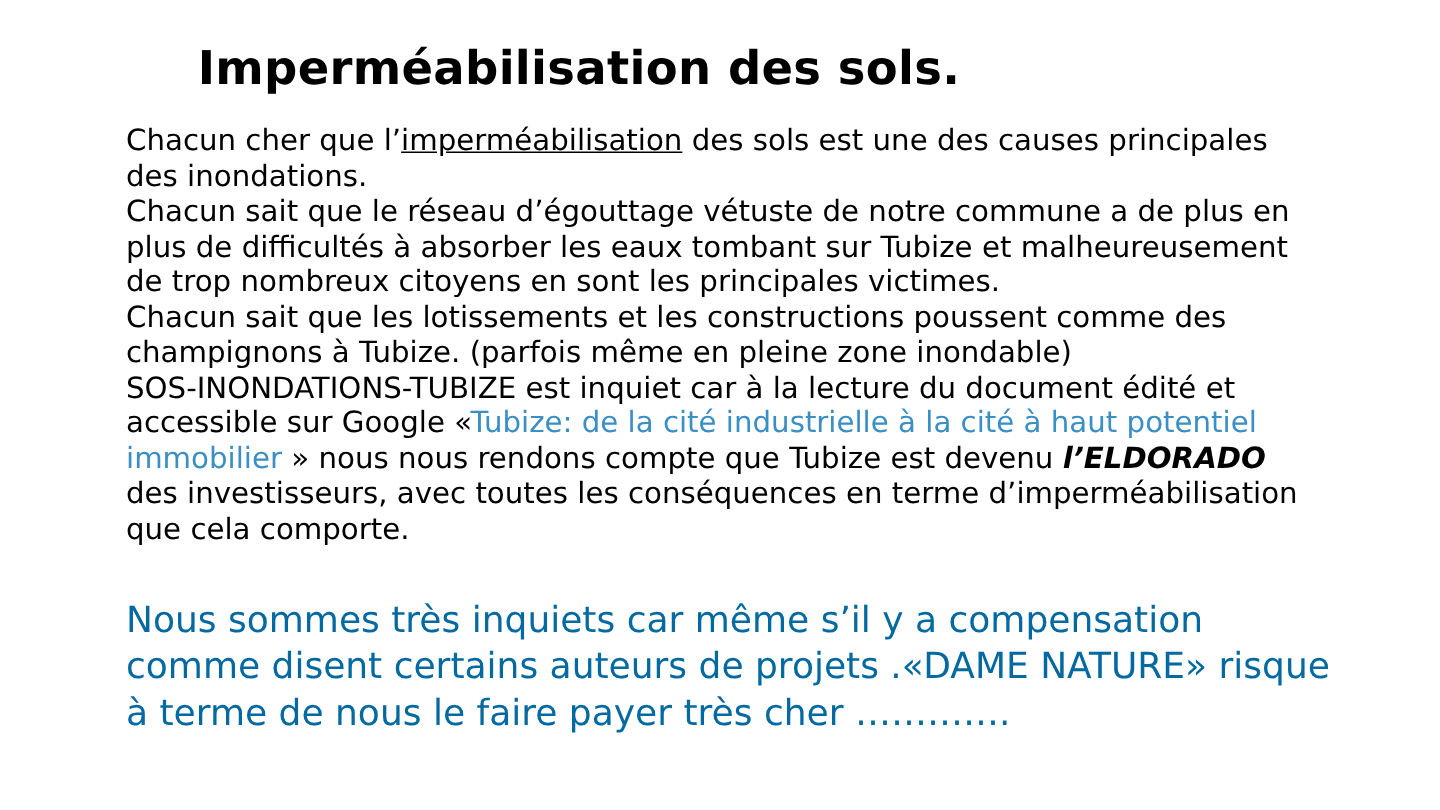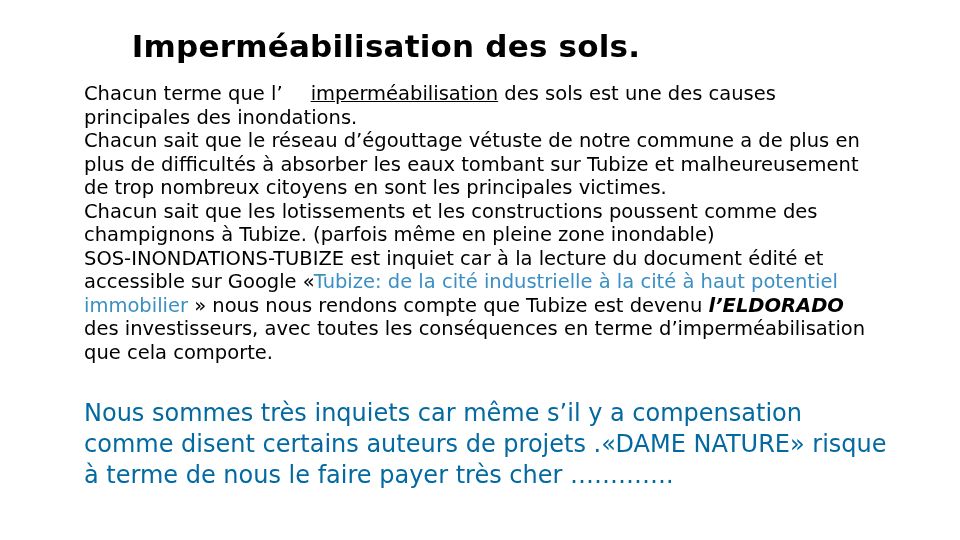--- a/index.html
+++ b/index.html
@@ -42,21 +42,20 @@
     line-height: 23.5px;
     color: #000000;
     margin: 0;
     text-align: left;
   }
   .para + .para {
     margin-top: 0px;
   }
   .underline {
     text-decoration: underline;
-    margin-left: 28px;
   }
   .link {
     color: #3a8fc4;
   }
   .bold {
     font-weight: bold;
     font-style: italic;
   }
   .closing {
     position: absolute;
@@ -69,21 +68,21 @@
   }
 </style>
 </head>
 <body>
 
 <div class="slide">
 
   <div class="slide-title">Imperméabilisation des sols.</div>
 
   <div class="body-block">
-    <p class="para"><span>Chacun terme que l’</span><span class="underline">imperméabilisation</span><span> des sols est une des causes principales des inondations.</span></p>
+    <p class="para"><span>Chacun cher que l’</span><span class="underline">imperméabilisation</span><span> des sols est une des causes principales des inondations.</span></p>
     <p class="para"><span>Chacun sait que le réseau d’égouttage vétuste de notre commune a de plus en plus de difficultés à absorber les eaux tombant sur Tubize et malheureusement de trop nombreux citoyens en sont les principales victimes.</span></p>
     <p class="para"><span>Chacun sait que les lotissements et les constructions poussent comme des champignons à Tubize. (parfois même en pleine zone inondable)</span></p>
     <p class="para"><span>SOS-INONDATIONS-TUBIZE est inquiet car à la lecture du document édité et accessible sur Google «</span><span class="link">Tubize: de la cité industrielle à la cité à haut potentiel immobilier</span><span> » nous nous rendons compte que Tubize est devenu </span><span class="bold">l’ELDORADO</span><span> des investisseurs, avec toutes les conséquences en terme d’imperméabilisation  que cela comporte.</span></p>
   </div>
 
   <div class="closing"><span>Nous sommes très inquiets car même s’il y a compensation comme disent certains auteurs de projets .«DAME NATURE» risque à terme de nous le faire payer très cher ………….</span></div>
 
 </div>
 
 </body></html>

